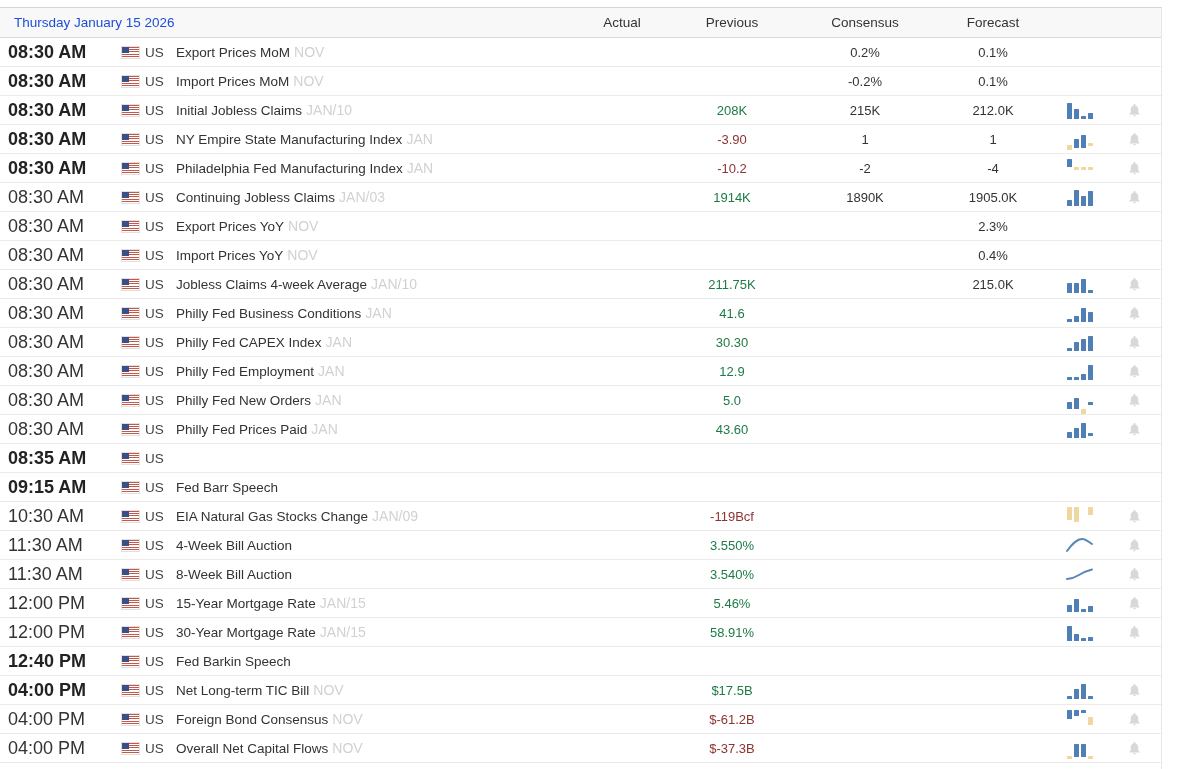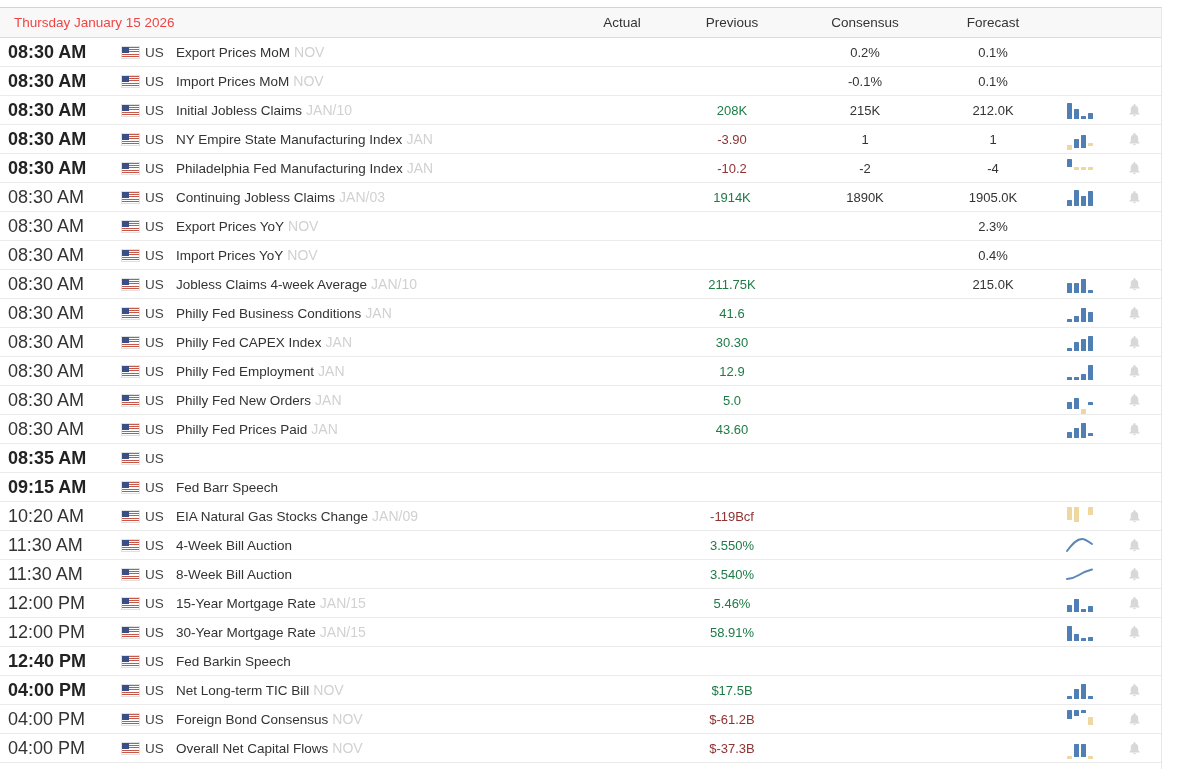--- a/index.html
+++ b/index.html
@@ -7,21 +7,21 @@
     width:1192px;height:769px;overflow:hidden;background:#fff;
     font-family:"Liberation Sans",sans-serif;color:#333;
   }
   .cal-table{width:1161px;margin-top:7px;border-top:1px solid #d4d4d4;border-right:1px solid #e7e7e7;}
   .grid-row{
     display:grid;
     grid-template-columns:112px 64px 400px 92px 128px 138px 118px 56px 53px;
     align-items:center;height:28px;border-bottom:1px solid #ebebeb;
   }
   .header-row{background:#f8f8f8;height:29px;border-bottom:1px solid #dcdcdc;}
-  .date-title{grid-column:1/4;padding-left:14px;font-size:13.5px;color:#ef4444;}
+  .date-title{grid-column:1/4;padding-left:14px;font-size:13.5px;color:#1d4ed8;}
   .col-h{text-align:center;font-size:13.5px;color:#333;}
   .time-cell{padding-left:8px;font-size:18px;color:#333;white-space:nowrap;}
   .time-cell.bold{font-weight:700;color:#222;}
   .country-cell{display:flex;align-items:center;padding-left:10px;font-size:13.5px;color:#444;}
   .flag{width:17px;height:11px;flex:0 0 17px;margin-right:6px;position:relative;
     background:repeating-linear-gradient(180deg,#c4594a 0 1px,#fdfdfd 1px 2.2px);
     box-shadow:0 0 0 1px #e0e0e0;}
   .flag::before{content:"";position:absolute;left:0;top:0;width:7px;height:6px;background:#3a4f86;}
   .event-cell{font-size:13.5px;color:#333;white-space:nowrap;overflow:hidden;cursor:pointer;}
   .event-period{color:#d0d1d3;margin-left:4px;font-size:14px;}
@@ -77,21 +77,21 @@
     <div class="time-cell bold">08:30 AM</div>
     <div class="country-cell">
       <span class="flag"></span>
       <span>US</span>
     </div>
     <div class="event-cell">
       <span>Import Prices MoM</span><span class="event-period">NOV</span>
     </div>
     <div class="num"></div>
     <div class="num"></div>
-    <div class="num">-0.1%</div>
+    <div class="num">-0.2%</div>
     <div class="num">0.1%</div>
     <div class="spark-cell" style="visibility: hidden;">
       <span class="spark"></span>
     </div>
     <div class="bell-cell" style="visibility: hidden;">
       <svg width="15" height="16" viewBox="0 0 24 24">
         <path d="M12 22c1.1 0 2-.9 2-2h-4c0 1.1.9 2 2 2zm6-6v-5c0-3.07-1.63-5.64-4.5-6.32V4c0-.83-.67-1.5-1.5-1.5s-1.5.67-1.5 1.5v.68C7.64 5.36 6 7.92 6 11v5l-2 2v1h16v-1l-2-2z" fill="#d8d8d8"></path>
       </svg>
     </div>
   </div>
@@ -444,21 +444,21 @@
     <div class="spark-cell" style="visibility: hidden;">
       <span class="spark"></span>
     </div>
     <div class="bell-cell" style="visibility: hidden;">
       <svg width="15" height="16" viewBox="0 0 24 24">
         <path d="M12 22c1.1 0 2-.9 2-2h-4c0 1.1.9 2 2 2zm6-6v-5c0-3.07-1.63-5.64-4.5-6.32V4c0-.83-.67-1.5-1.5-1.5s-1.5.67-1.5 1.5v.68C7.64 5.36 6 7.92 6 11v5l-2 2v1h16v-1l-2-2z" fill="#d8d8d8"></path>
       </svg>
     </div>
   </div>
       <div class="grid-row event-row">
-    <div class="time-cell">10:20 AM</div>
+    <div class="time-cell">10:30 AM</div>
     <div class="country-cell">
       <span class="flag"></span>
       <span>US</span>
     </div>
     <div class="event-cell">
       <span>EIA Natural Gas Stocks Change</span><span class="event-period">JAN/09</span>
     </div>
     <div class="num"></div>
     <div class="num red">-119Bcf</div>
     <div class="num"></div>

